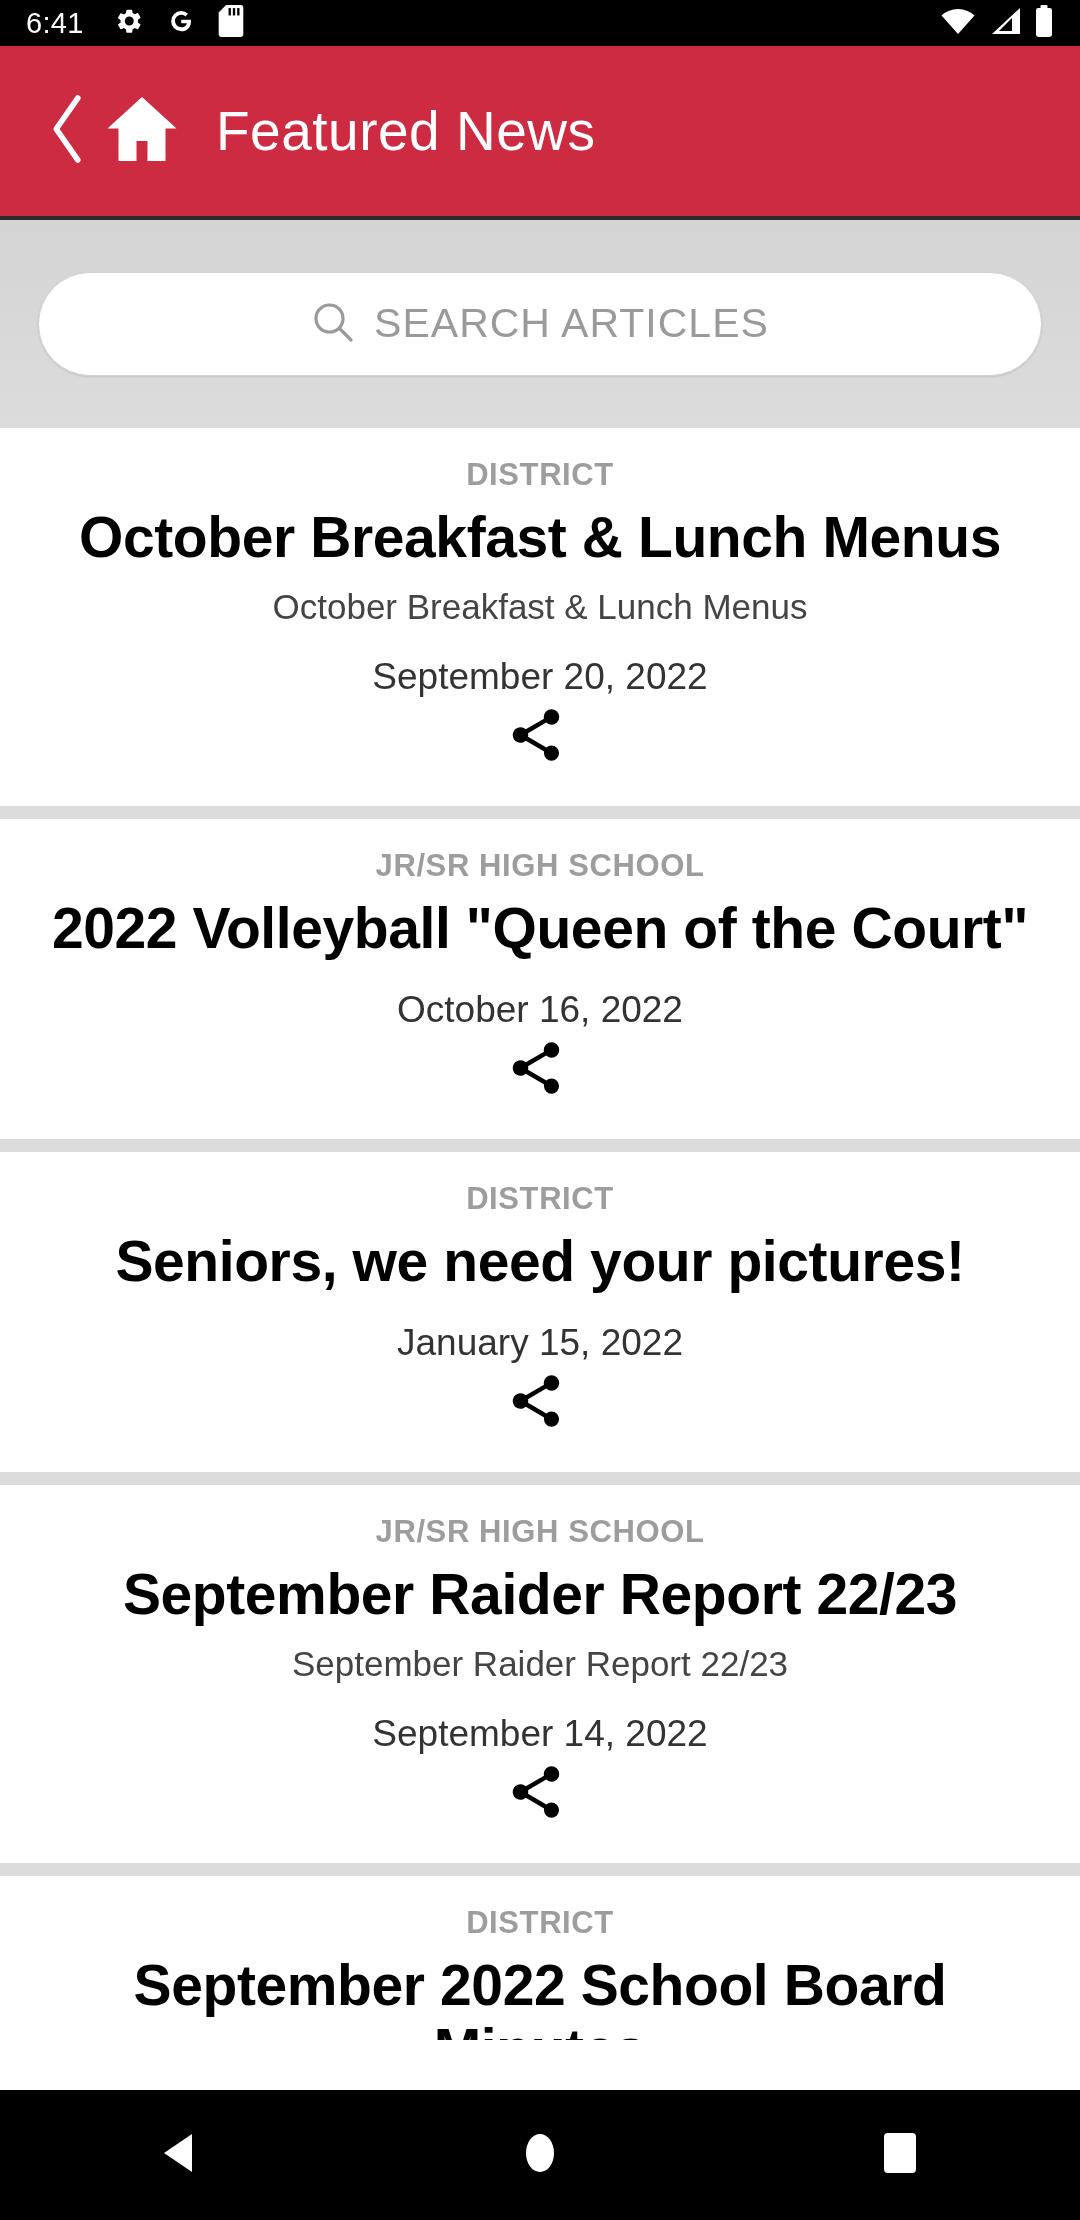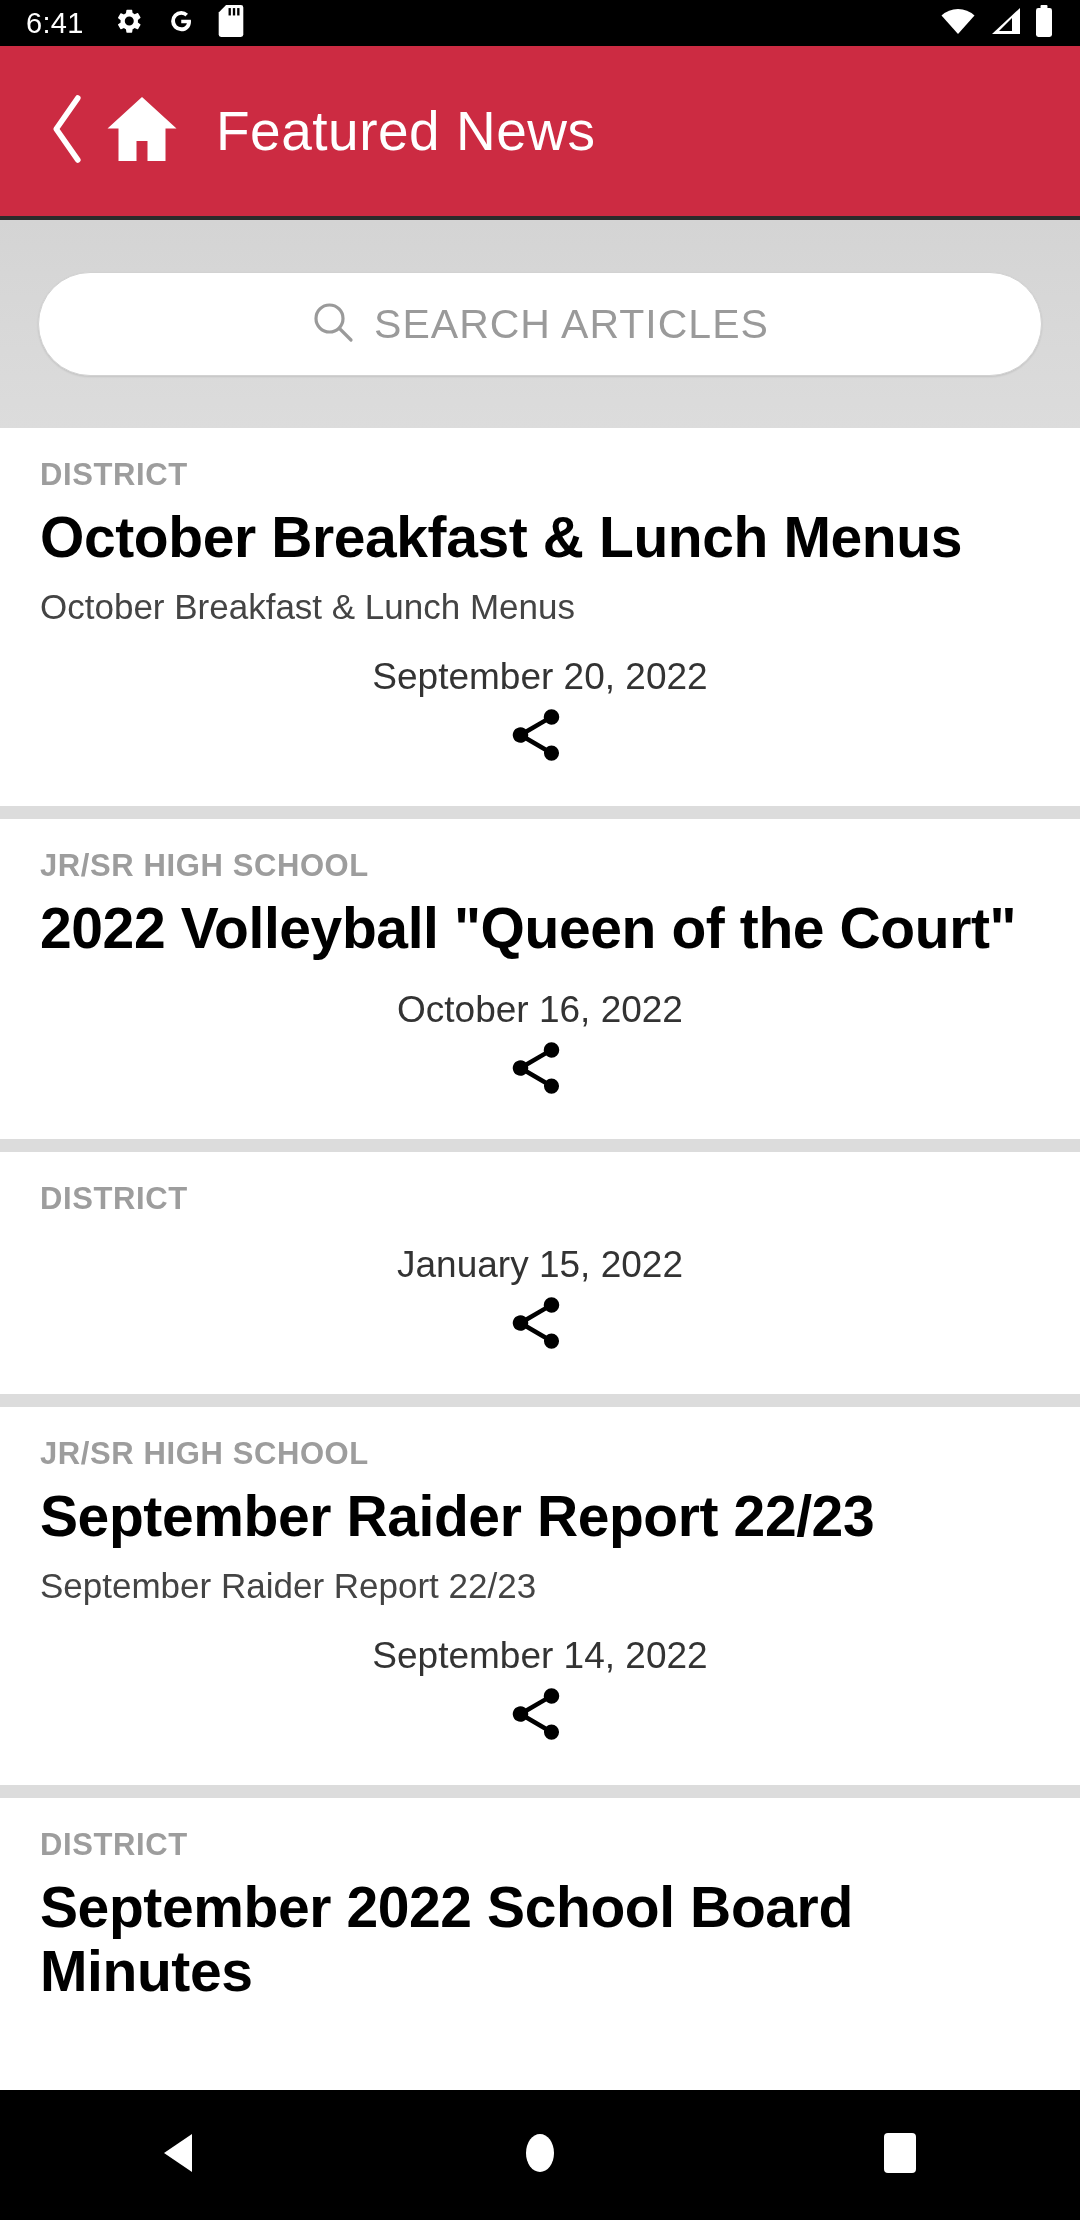--- a/index.html
+++ b/index.html
@@ -48,28 +48,28 @@
     background:linear-gradient(#d4d4d4,#dcdcdc);
     display:flex; align-items:center; justify-content:center;
   }
   .search-box{
     width:1004px; height:104px; background:#fff;
     border:1px solid #d2d2d2;
     border-radius:52px;
     display:flex; align-items:center; justify-content:center;
     box-shadow:0 1px 2px rgba(0,0,0,.10);
   }
-  .search-inner{ display:flex; align-items:center; gap:19px; }
+  .search-inner{ display:flex; align-items:flex-start; gap:19px; }
   .search-text{
     color:#9a9a9a; font-size:41px; letter-spacing:1px;
     font-family:"Liberation Sans", sans-serif; font-weight:300;
   }
 
   
-  .news-list{ width:1080px; background:#fff; }
+  .news-list{ width:1080px; background:#fff;text-align:center; }
   .news-card{
     width:1080px; background:#fff;
     padding:30px 40px 0 40px;
     position:relative;
   }
   .card-category{
     color:#9d9d9d; font-size:31px; font-weight:bold;
     letter-spacing:.6px; line-height:1.1;
     font-family:"Liberation Sans", sans-serif;
   }
@@ -211,20 +211,21 @@
           <span class="share-btn">
             <span><svg width="62" height="62" viewBox="0 0 24 24" fill="#000">
                 <path d="M18 16.08c-.76 0-1.44.3-1.96.77L8.91 12.7c.05-.23.09-.46.09-.7s-.04-.47-.09-.7l7.05-4.11c.54.5 1.25.81 2.04.81a3 3 0 1 0-3-3c0 .24.04.47.09.7L8.04 9.81A3 3 0 1 0 6 15c.79 0 1.5-.31 2.04-.81l7.12 4.16c-.05.21-.08.43-.08.65a2.92 2.92 0 1 0 2.92-2.92Z"></path>
               </svg></span>
           </span>
         </div>
       </div>
       <div class="card-sep"></div>
       <div class="news-card">
         <div class="card-category">DISTRICT</div>
+        <div class="card-title">Seniors, we need your pictures!</div>
         <div class="card-footer">
           <span class="card-date">January 15, 2022</span>
           <span class="share-btn">
             <span><svg width="62" height="62" viewBox="0 0 24 24" fill="#000">
                 <path d="M18 16.08c-.76 0-1.44.3-1.96.77L8.91 12.7c.05-.23.09-.46.09-.7s-.04-.47-.09-.7l7.05-4.11c.54.5 1.25.81 2.04.81a3 3 0 1 0-3-3c0 .24.04.47.09.7L8.04 9.81A3 3 0 1 0 6 15c.79 0 1.5-.31 2.04-.81l7.12 4.16c-.05.21-.08.43-.08.65a2.92 2.92 0 1 0 2.92-2.92Z"></path>
               </svg></span>
           </span>
         </div>
       </div>
       <div class="card-sep"></div>

